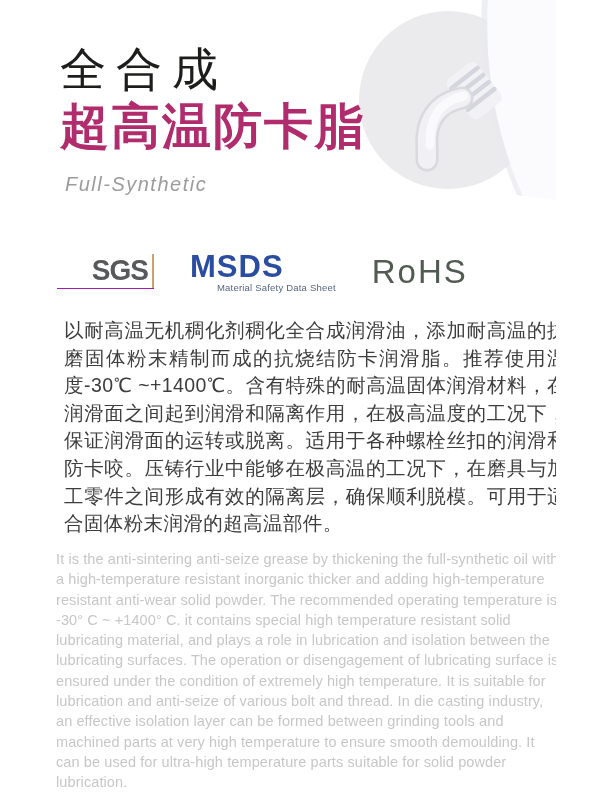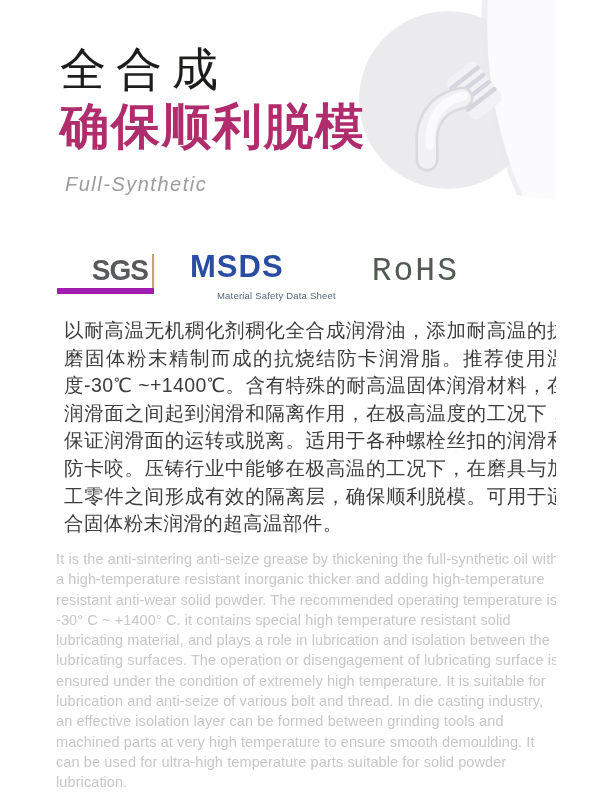--- a/index.html
+++ b/index.html
@@ -21,40 +21,40 @@
   }
   .subtitle{
     position:absolute;left:65px;top:171px;
     font-style:italic;font-size:20px;line-height:27px;
     color:#9c9c9e;letter-spacing:1.5px;white-space:nowrap;
   }
   
   .logos{position:absolute;left:57px;top:252px;display:flex;align-items:flex-start;gap:36px;}
   .sgs{
     position:relative;width:97px;height:36px;
-    border-bottom:6px solid #a21caf;
+    border-bottom:1px solid #a21caf;
   }
   .sgs-text{
     position:absolute;right:6px;bottom:1px;
     font-size:28px;font-weight:700;color:#58595b;letter-spacing:-1px;
     transform:scaleY(1.05);transform-origin:bottom;
   }
   .sgs-vline{
     position:absolute;right:0;bottom:0;width:2.5px;height:34px;
     background:#c9a26b;
   }
-  .msds{display:flex;flex-direction:column;margin-top:1px;gap:8px;}
+  .msds{display:flex;flex-direction:column;margin-top:1px;}
   .msds-text{
     font-size:31px;line-height:28px;font-weight:700;color:#2a4da1;letter-spacing:1px;
   }
   .msds-sub{
     font-size:9.5px;line-height:12px;color:#55657f;letter-spacing:0.2px;margin-top:1px;white-space:nowrap;padding-left:27px;
   }
   .rohs{
-    font-family:Liberation Mono, monospace;
+    font-family:Liberation Sans, sans-serif;
     font-size:33px;line-height:34px;font-weight:400;color:#525b51;letter-spacing:2px;margin-top:3px;
   }
   
   .cn-body{
     position:absolute;left:56px;top:309px;width:503px;margin:8px;
     font-size:19.5px;line-height:27.6px;color:#3d3d3d;
     letter-spacing:0.4px;text-align:justify;
   }
   .en-body{
     position:absolute;left:56px;top:549px;width:506px;margin:0;
@@ -84,21 +84,21 @@
       <g>
         <path d="M136,98 C110,103 99,122 101,148 L101,160" stroke="#d9dade" stroke-width="23" fill="none" stroke-linecap="round"></path>
         <path d="M136,98 C110,103 99,122 101,148 L101,160" stroke="#f1f1f4" stroke-width="18" fill="none" stroke-linecap="round"></path>
         <path d="M138,96 C113,101 103,120 104,145" stroke="#fafafc" stroke-width="9" fill="none" stroke-linecap="round"></path>
       </g>
     </svg>
   </div>
 
   <div class="title-block">
     <div class="title-cn">全合成</div>
-    <div class="title-accent">确保顺利脱模</div>
+    <div class="title-accent">超高温防卡脂</div>
   </div>
 
   <div class="subtitle">
     <div>Full-Synthetic</div>
   </div>
 
   <div class="logos">
     <div class="sgs">
       <span class="sgs-text">SGS</span>
       <span class="sgs-vline"></span>

